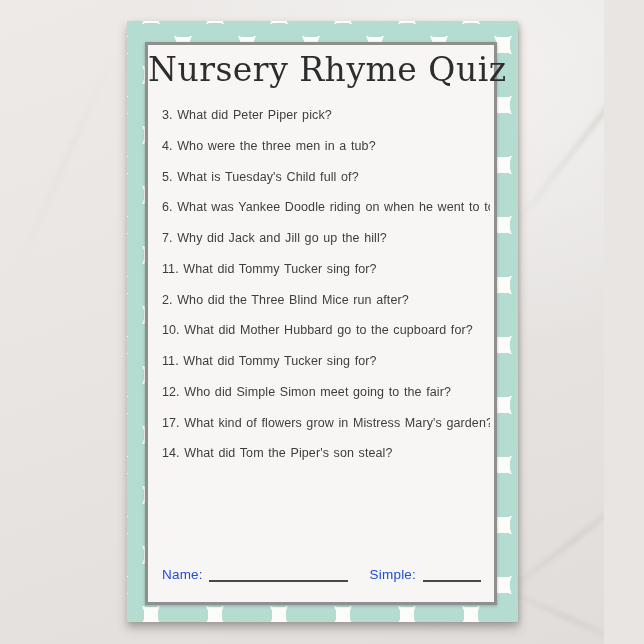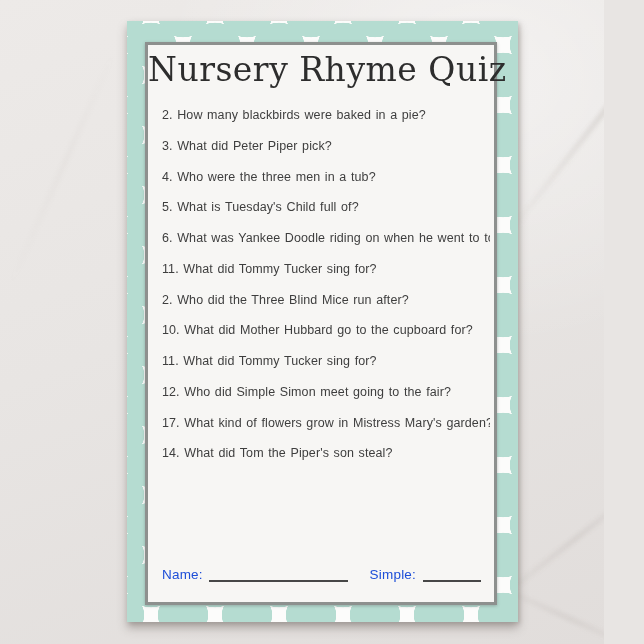--- a/index.html
+++ b/index.html
@@ -126,25 +126,25 @@
   <div class="vein v2"></div>
   <div class="vein v3"></div>
   <div class="vein v4"></div>
 
   <div class="flyer">
     <div class="card">
 
       <h1 class="quiz-title">Nursery Rhyme Quiz</h1>
 
       <ol class="questions">
-        <li>2. How many blackbirds were baked in a pie?</li>
         <li>3. What did Peter Piper pick?</li>
         <li>4. Who were the three men in a tub?</li>
         <li>5. What is Tuesday's Child full of?</li>
         <li>6. What was Yankee Doodle riding on when he went to town?</li>
+        <li>7. Why did Jack and Jill go up the hill?</li>
         <li>11. What did Tommy Tucker sing for?</li>
         <li>2. Who did the Three Blind Mice run after?</li>
         <li>10. What did Mother Hubbard go to the cupboard for?</li>
         <li>11. What did Tommy Tucker sing for?</li>
         <li>12. Who did Simple Simon meet going to the fair?</li>
         <li>17. What kind of flowers grow in Mistress Mary's garden?</li>
         <li>14. What did Tom the Piper's son steal?</li>
       </ol>
 
       <div class="footer">

